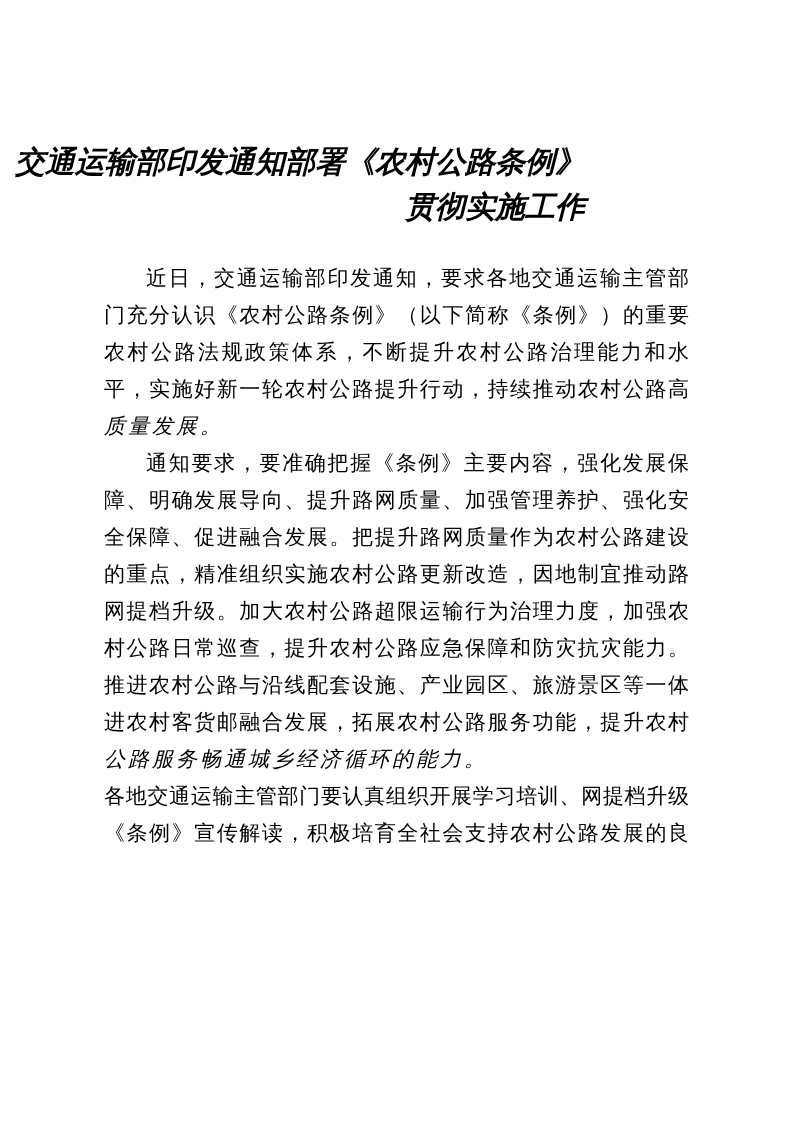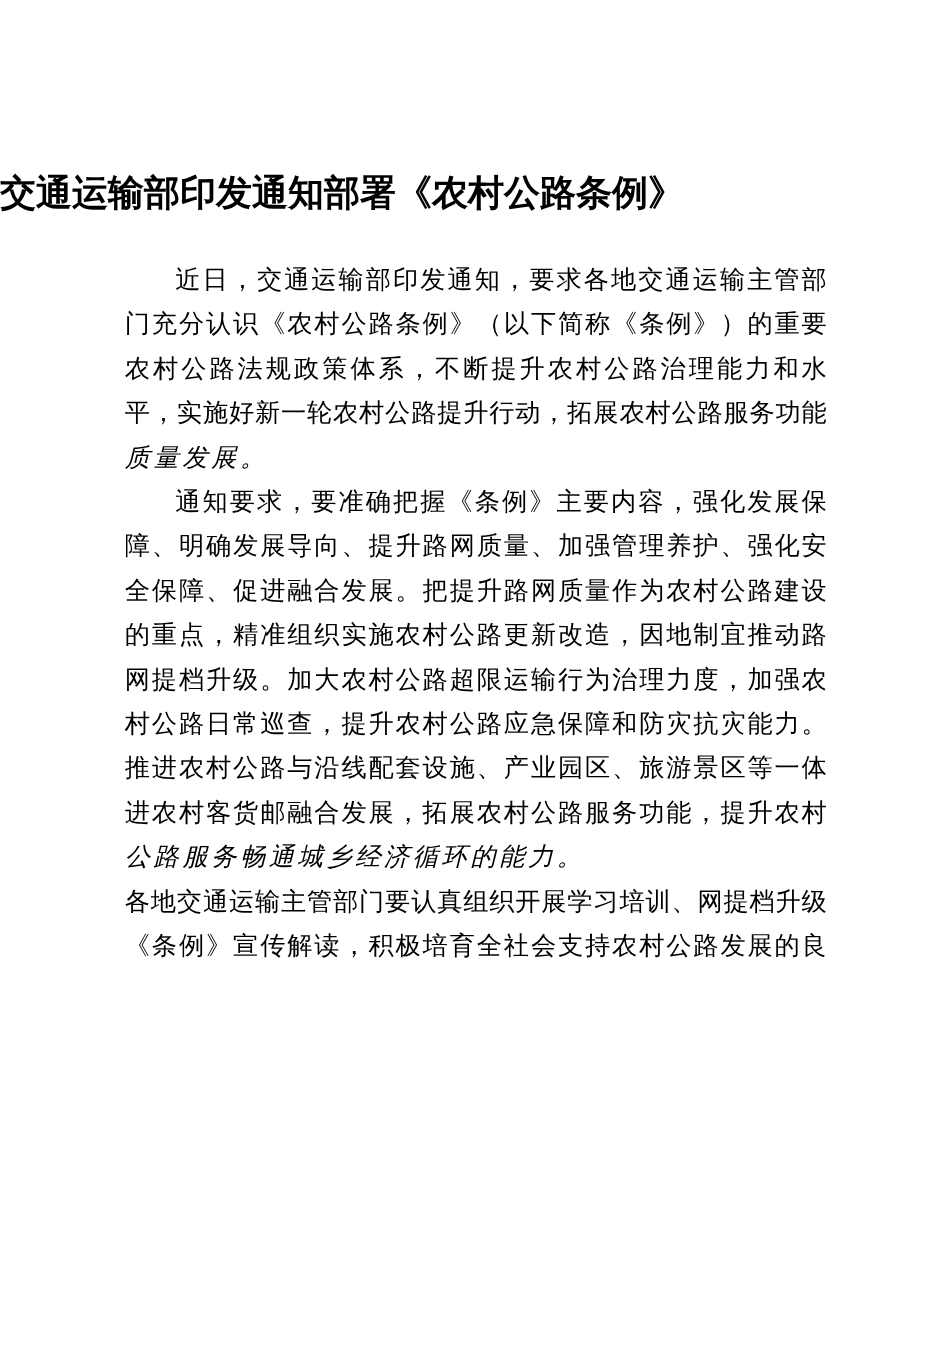--- a/index.html
+++ b/index.html
@@ -15,25 +15,26 @@
     background: #ffffff;
     color: #000000;
     overflow: hidden;
     font-family: "Liberation Serif", "DejaVu Serif", serif;
     box-sizing: border-box;
     padding-top: 139px;
   }
   .doc-title {
     width: 585px;
     margin: 0 auto;
-    text-align: left;
+    text-align: right;
     font-weight: bold;
     font-size: 30px;
     line-height: 45px;
     color: #000000;
+    font-style: italic;
   }
   .doc-body {
     width: 585px;
     margin: 31px auto 12px auto;
     font-size: 21px;
     line-height: 37px;
     color: #000000;
   }
   .para {
     margin: 0;
@@ -54,29 +55,30 @@
     font-style: italic;
   }
 </style>
 </head>
 <body>
 
 <div class="page">
 
   <h1 class="doc-title" style="margin:0;">
     <div>交通运输部印发通知部署《农村公路条例》</div>
+    <div>贯彻实施工作</div>
   </h1>
 
   <div class="doc-body">
 
     <div class="para">
       <div class="line indent">近日，交通运输部印发通知，要求各地交通运输主管部</div>
       <div class="line">门充分认识《农村公路条例》（以下简称《条例》）的重要</div>
       <div class="line">农村公路法规政策体系，不断提升农村公路治理能力和水</div>
-      <div class="line">平，实施好新一轮农村公路提升行动，拓展农村公路服务功能</div>
+      <div class="line">平，实施好新一轮农村公路提升行动，持续推动农村公路高</div>
       <div class="line end">质量发展。</div>
     </div>
 
     <div class="para">
       <div class="line indent">通知要求，要准确把握《条例》主要内容，强化发展保</div>
       <div class="line">障、明确发展导向、提升路网质量、加强管理养护、强化安</div>
       <div class="line">全保障、促进融合发展。把提升路网质量作为农村公路建设</div>
       <div class="line">的重点，精准组织实施农村公路更新改造，因地制宜推动路</div>
       <div class="line">网提档升级。加大农村公路超限运输行为治理力度，加强农</div>
       <div class="line">村公路日常巡查，提升农村公路应急保障和防灾抗灾能力。</div>

